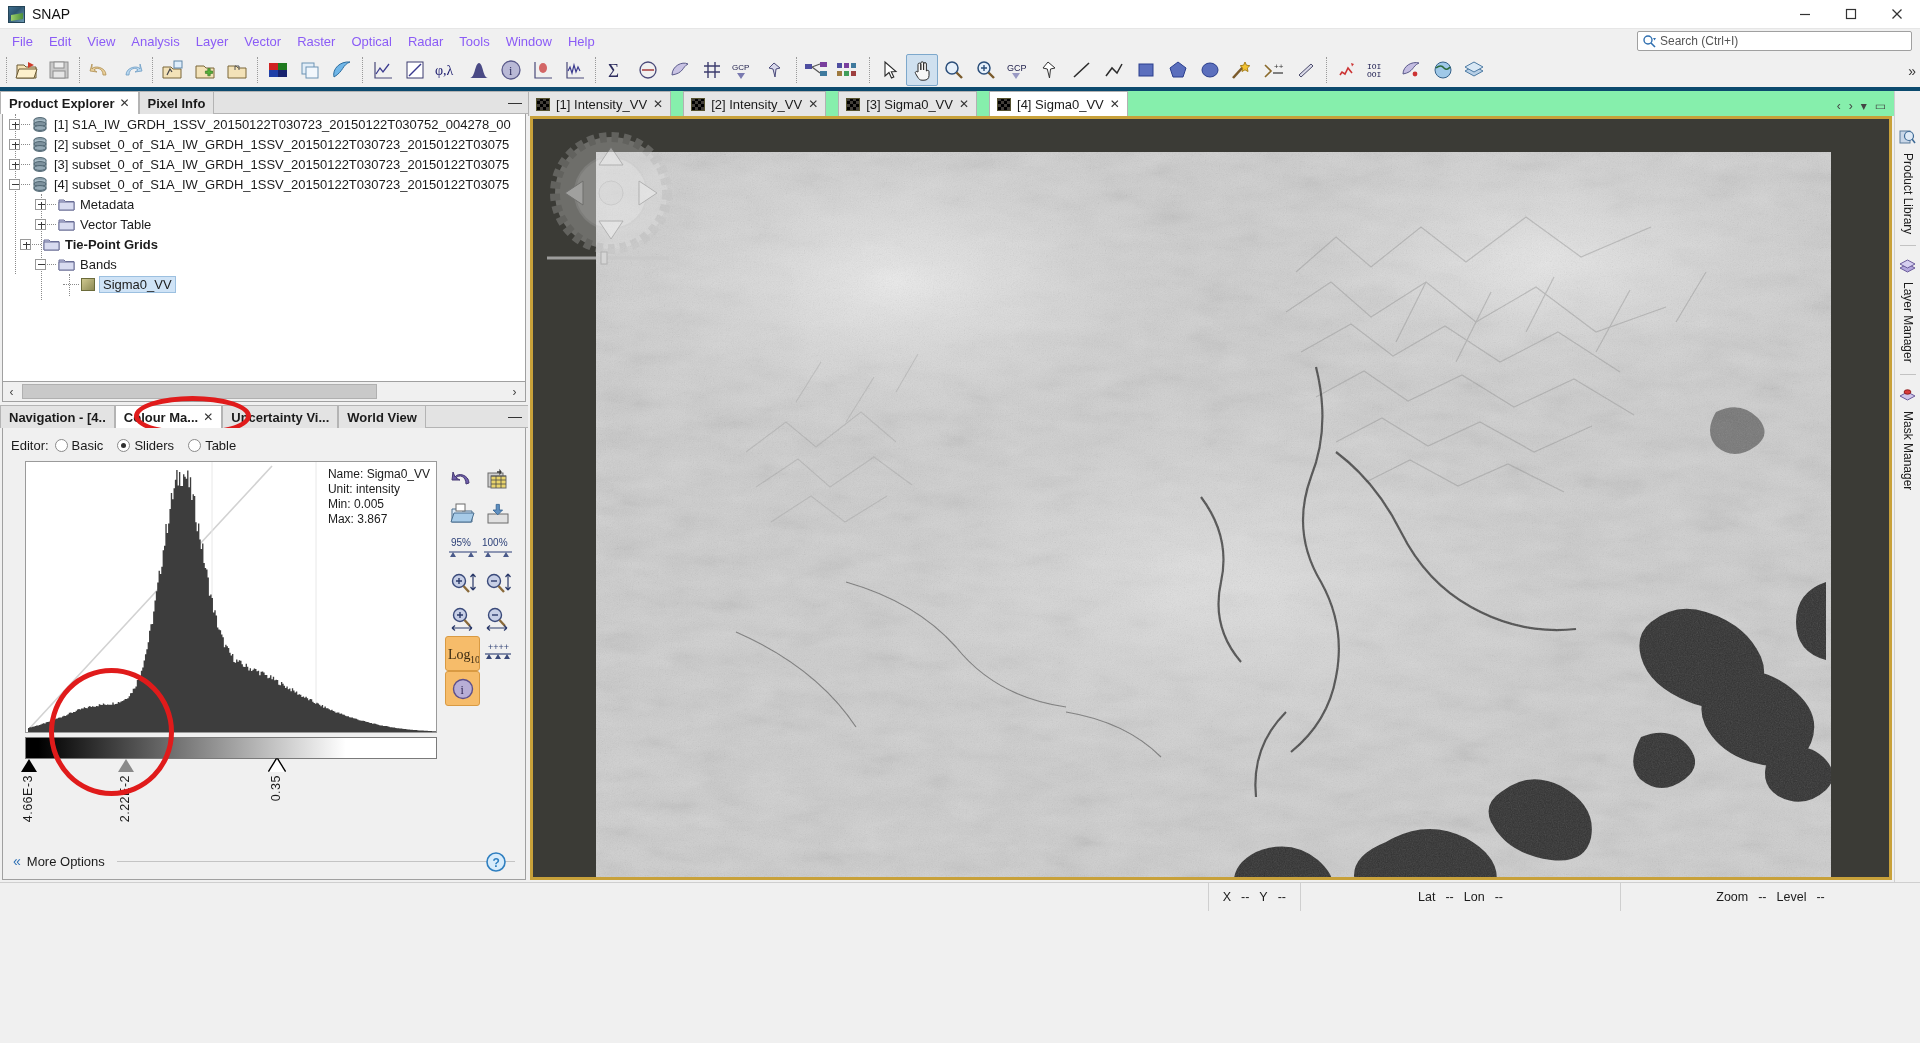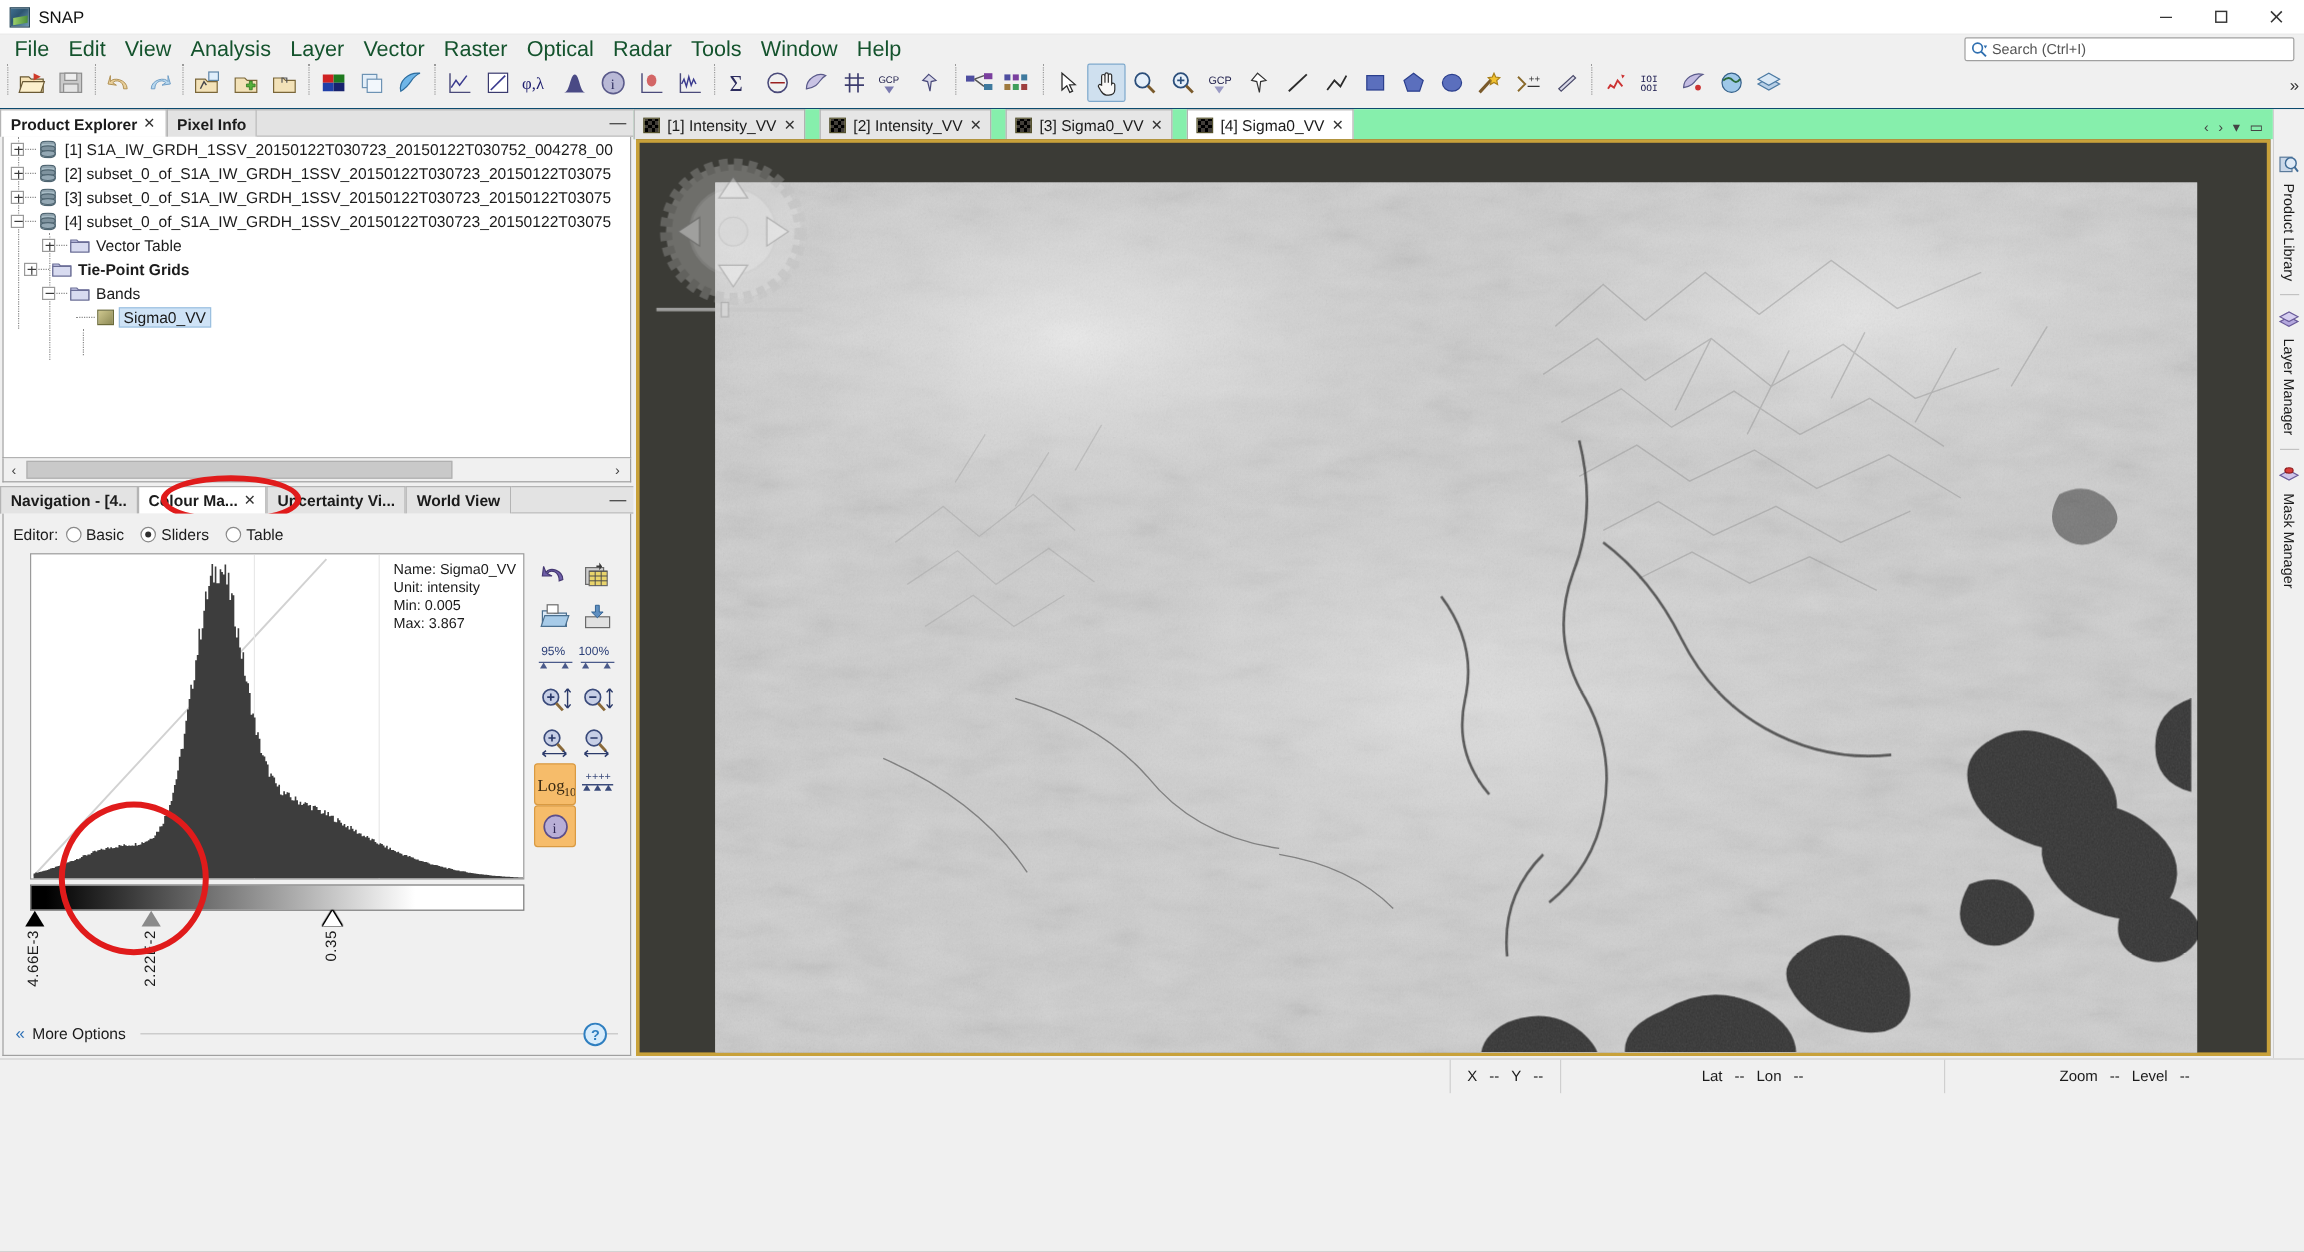--- a/index.html
+++ b/index.html
@@ -34,35 +34,35 @@
     width: 46px; height: 29px; display: flex; align-items: center; justify-content: center;
     font-size: 14px; color: #333; line-height: 1;
   }
   .win-btn svg { display:block; }
 
   
   .menubar {
     height: 24px; display: flex; align-items: center; padding-left: 4px;
     background: #f0f0f0; position: relative;
   }
-  .menu-item { padding: 3px 8px; font-size: 18px; color: #14532d; white-space: nowrap; }
+  .menu-item { padding: 3px 8px; font-size: 13px; color: #8b5cf6; white-space: nowrap; }
   .searchbox {
     position: absolute; right: 8px; top: 2px; width: 275px; height: 20px;
     background: #fff; border: 1px solid #a0a0a0; border-radius: 2px;
     display: flex; align-items: center; padding: 0 4px; font-size: 12px; color: #555;
   }
   .search-ic {
     width: 15px; height: 15px; flex: none; margin-right: 3px; position: relative;
   }
   .search-ic svg { display:block; }
 
   
   .toolbar {
-    height: 38px; background: #f0f0f0; border-bottom: 1px solid #0c4a6e;
-    display: flex; align-items: flex-start; padding: 0 2px; position: relative;
+    height: 38px; background: #f0f0f0; border-bottom: 4px solid #0c4a6e;
+    display: flex; align-items: center; padding: 0 2px; position: relative;
   }
   .tb-sep { width: 1px; height: 26px; border-left: 1px dotted #9a9a9a; margin: 0 4px; flex:none; }
   .tb-btn {
     width: 32px; height: 32px; display: flex; align-items: center; justify-content: center;
     flex: none; border: 1px solid transparent; border-radius: 2px;
   }
   .tb-btn.active { background:#cfe0ef; border: 1px solid #7da8cc; }
   .tb-btn svg { display:block; }
   .tb-overflow { position:absolute; right: 4px; top: 10px; font-size: 14px; color:#333; }
 
@@ -603,20 +603,31 @@
               <svg width="16" height="15" viewBox="0 0 16 15">
                   <ellipse cx="8" cy="3" rx="6" ry="2.4" fill="#8fa3ae" stroke="#4e6470"></ellipse>
                   <path d="M2 3 v9 a6 2.4 0 0 0 12 0 v-9" fill="#a8bcc6" stroke="#4e6470"></path>
                   <ellipse cx="8" cy="7" rx="6" ry="2.4" fill="#7e929e" stroke="#4e6470"></ellipse>
                   <ellipse cx="8" cy="11" rx="6" ry="2.4" fill="#94a8b4" stroke="#4e6470"></ellipse>
                 </svg>
             </span>
             <span class="label">[4] subset_0_of_S1A_IW_GRDH_1SSV_20150122T030723_20150122T03075</span>
           </div>
 
+          <div class="tnode" style="padding-left:32px;">
+            <span class="expander plus"></span>
+              <span class="dots"></span>
+            <span class="folder-ic">
+              <svg width="17" height="14" viewBox="0 0 17 14">
+                  <path d="M1 3 h5 l1.5 1.5 h8.5 V13 H1 z" fill="#c6c9e8" stroke="#6b6e96"></path>
+                  <path d="M1 5 h15 V13 H1 z" fill="#d8dbf0" stroke="#6b6e96"></path>
+                </svg>
+            </span>
+            <span class="label">Metadata</span>
+          </div>
 
           <div class="tnode" style="padding-left:32px;">
             <span class="expander plus"></span>
               <span class="dots"></span>
             <span class="folder-ic">
               <svg width="17" height="14" viewBox="0 0 17 14">
                   <path d="M1 3 h5 l1.5 1.5 h8.5 V13 H1 z" fill="#c6c9e8" stroke="#6b6e96"></path>
                   <path d="M1 5 h15 V13 H1 z" fill="#d8dbf0" stroke="#6b6e96"></path>
                 </svg>
             </span>

